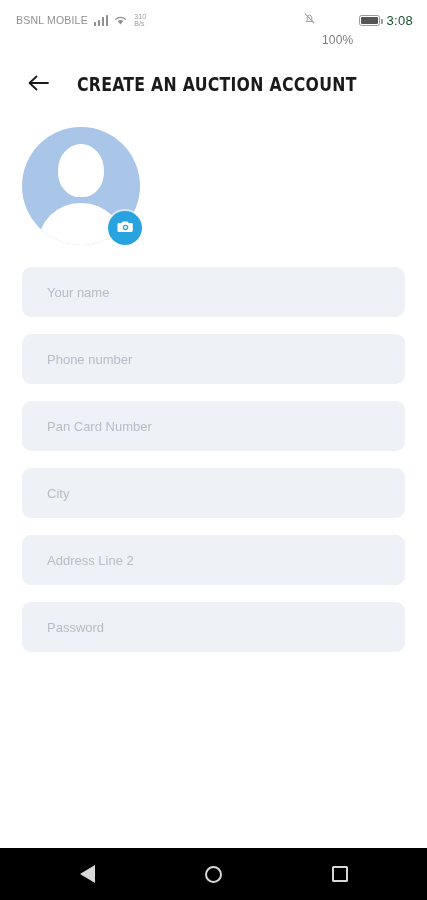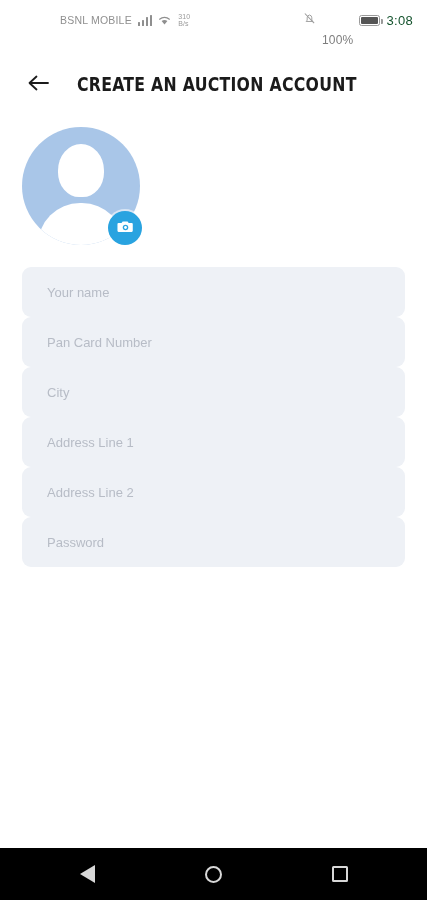--- a/index.html
+++ b/index.html
@@ -38,21 +38,20 @@
   .status-left, .status-right {
     display: flex;
     align-items: center;
     gap: 6px;
   }
   .carrier {
     font-size: 10.5px;
     letter-spacing: 0.2px;
     color: #8f8f8f;
     white-space: nowrap;
-    margin-left: 44px;
   }
 
   
   .signal {
     display: flex;
     align-items: flex-end;
     gap: 1.5px;
     height: 11px;
   }
   .signal i {
@@ -209,20 +208,21 @@
     top: 267px;
     left: 22px;
     width: 383px;
   }
   .field {
     width: 383px;
     height: 50px;
     background: #eef1f6;
     border: none;
     border-radius: 9px;
+    margin-bottom: 17px;
     padding: 0 25px;
     font-family: "Liberation Sans", sans-serif;
     font-size: 13px;
     color: #3d4450;
     outline: none;
     display: block;
   }
   .field::placeholder {
     color: #b7bcc6;
     font-size: 13px;
@@ -333,23 +333,23 @@
                    a1.1 1.1 0 0 1-1.1 1.1 H1.6 a1.1 1.1 0 0 1-1.1-1.1 V4.9 a1.1 1.1 0 0 1 1.1-1.1 Z" fill="#ffffff"></path>
           <circle cx="9" cy="8.6" r="2.9" fill="#29a3e0"></circle>
           <circle cx="9" cy="8.6" r="1.5" fill="#ffffff"></circle>
         </svg>
       </span>
     </div>
   </div>
 
   <div class="form">
     <input class="field" placeholder="Your name" style="">
+    <input class="field" placeholder="Phone number" style="">
     <input class="field" placeholder="Pan Card Number" style="">
     <input class="field" placeholder="City" style="">
-    <input class="field" placeholder="Address Line 1" style="">
     <input class="field" placeholder="Address Line 2" style="">
     <input class="field" placeholder="Password" style="">
   </div>
 
   <div class="navbar">
     <div class="nav-btn">
       <span class="nav-back"></span>
     </div>
     <div class="nav-btn">
       <span class="nav-home"></span>

